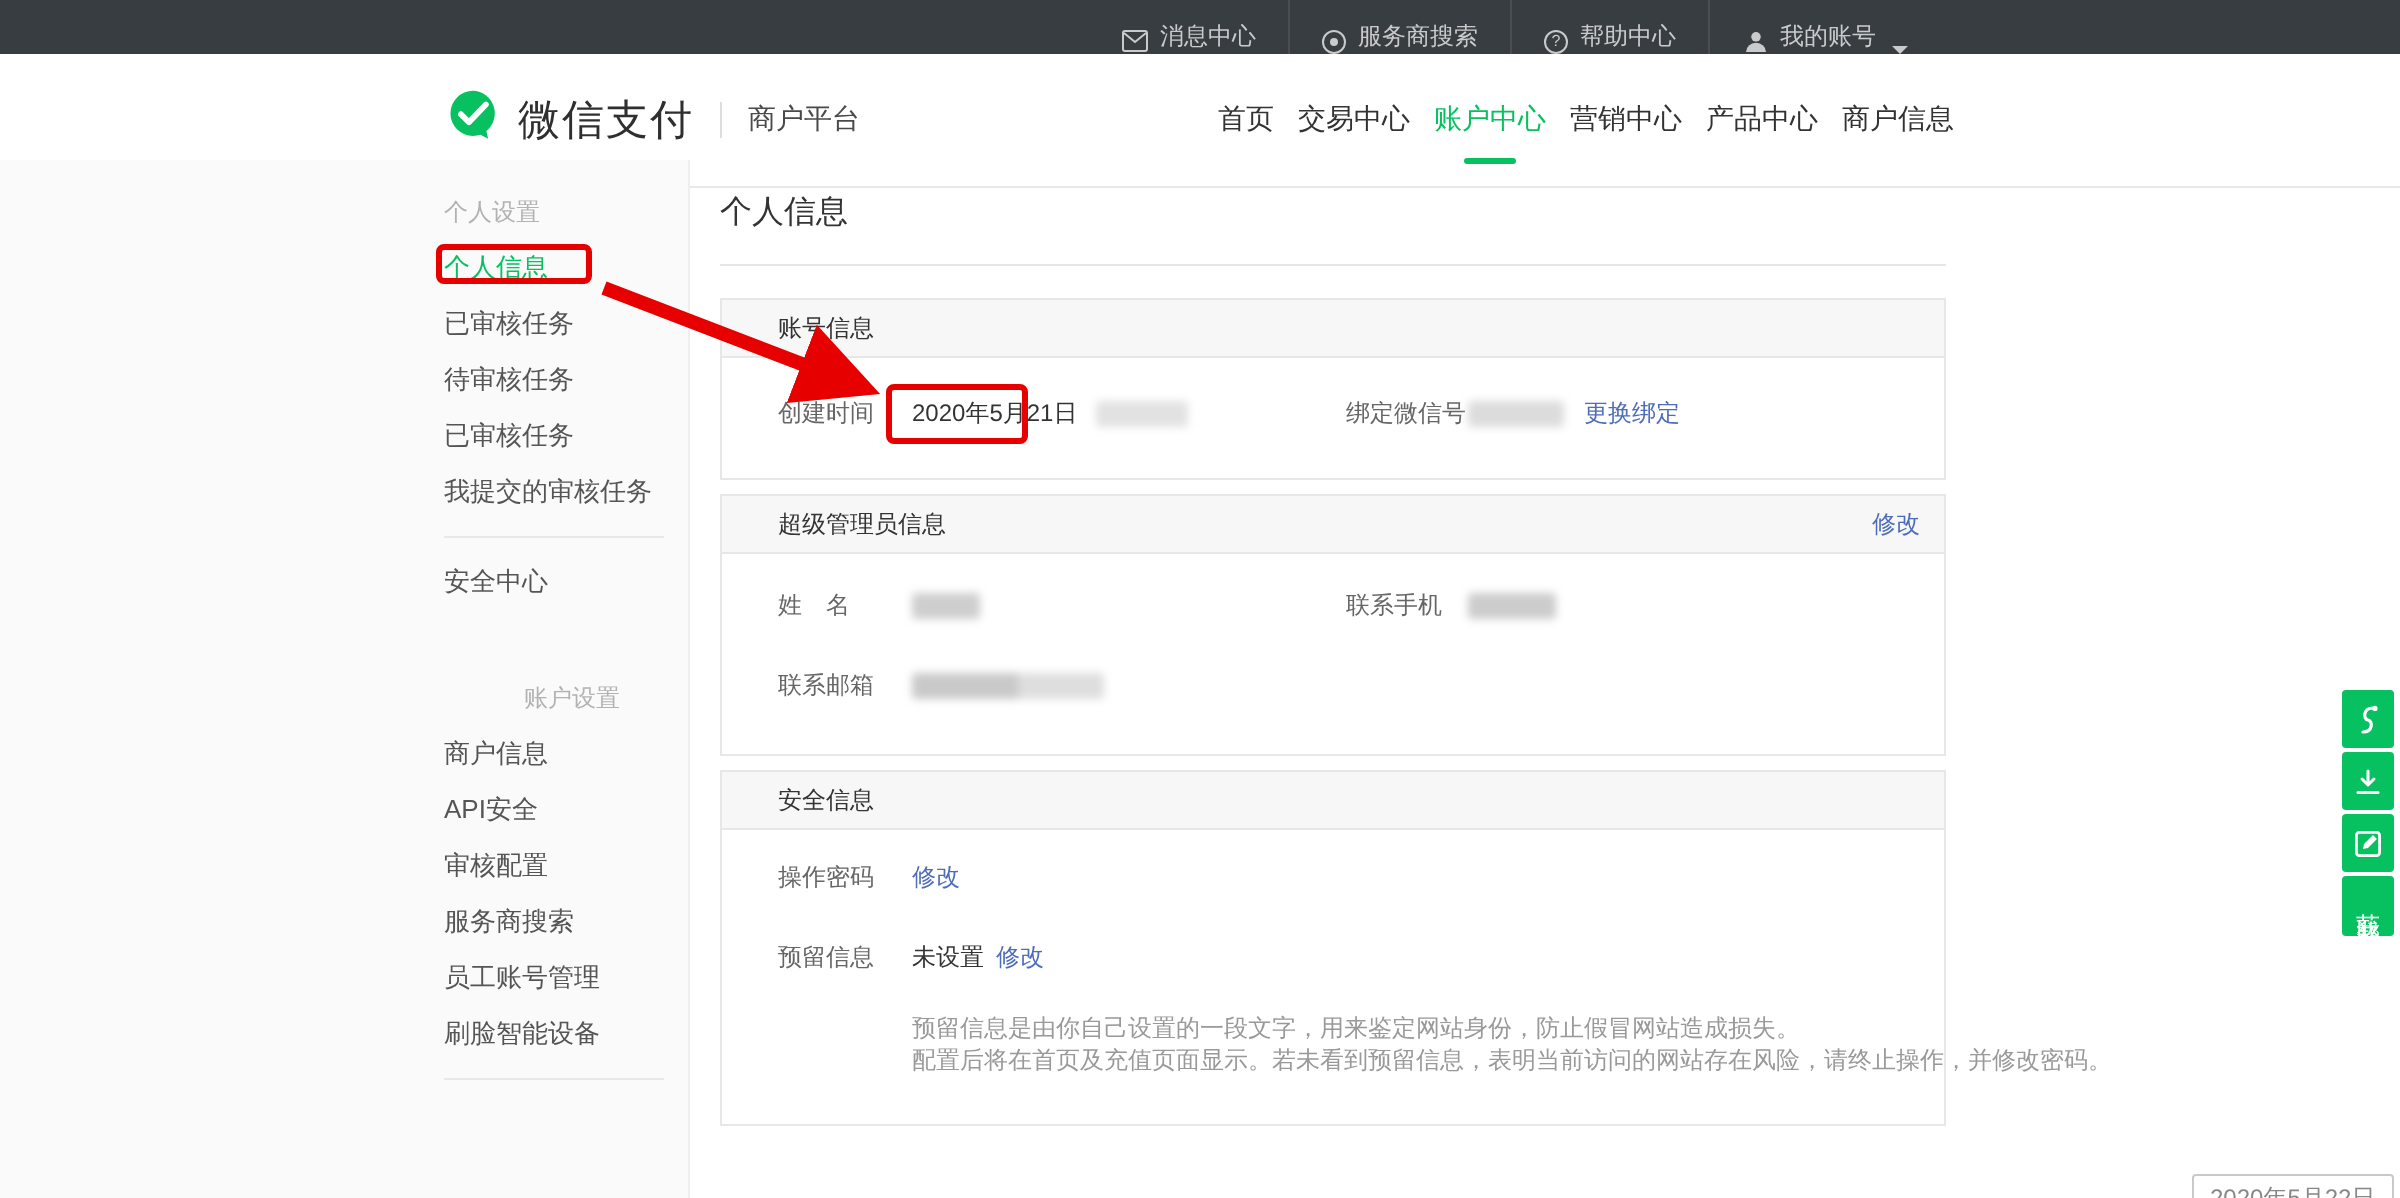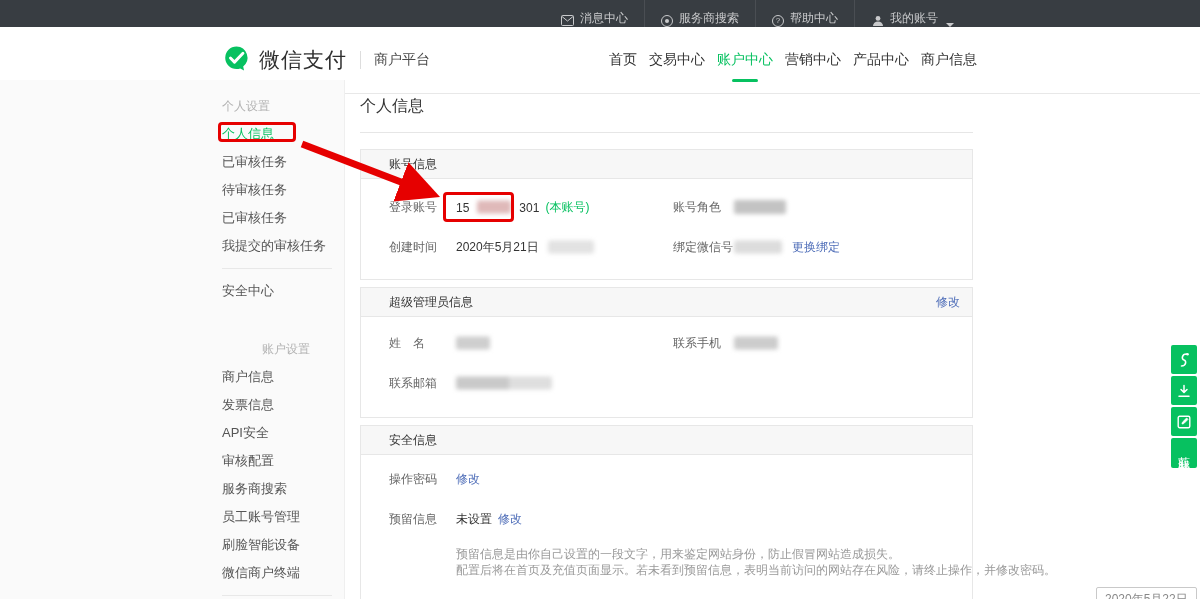--- a/index.html
+++ b/index.html
@@ -151,51 +151,36 @@
     <div class="side-header">个人设置</div>
     <div class="side-item active">个人信息</div>
     <div class="side-item">已审核任务</div>
     <div class="side-item">待审核任务</div>
     <div class="side-item">已审核任务</div>
     <div class="side-item">我提交的审核任务</div>
     <div class="side-divider"></div>
     <div class="side-item">安全中心</div>
     <div class="side-header gap">账户设置</div>
     <div class="side-item">商户信息</div>
-    <div class="side-item">发票信息</div>
     <div class="side-item">API安全</div>
     <div class="side-item">审核配置</div>
     <div class="side-item">服务商搜索</div>
     <div class="side-item">员工账号管理</div>
     <div class="side-item">刷脸智能设备</div>
-    <div class="side-item">微信商户终端</div>
     <div class="side-divider"></div>
   </div>
 
   <div class="main">
     <h1 class="page-title">个人信息</h1>
 
     <div class="section">
       <div class="section-header">
         <span>账号信息</span>
       </div>
       <div class="sec-body body-acc">
-        <div class="row">
-          <span class="l1">登录账号</span>
-          <span class="v1">
-            <span>15</span>
-              <span class="bp bp-login"></span>
-              <span>301</span>
-            <span class="green-tag">(本账号)</span>
-          </span>
-          <span class="l2">账号角色</span>
-          <span class="v2">
-              <span class="bp bp-role"></span>
-            </span>
-        </div>
         <div class="row">
           <span class="l1">创建时间</span>
           <span class="v1">
             <span>2020年5月21日</span>
               <span class="bp bp-date"></span>
           </span>
           <span class="l2">绑定微信号</span>
           <span class="v2">
             <span class="bp bp-wx"></span>
             <a class="link">更换绑定</a>

